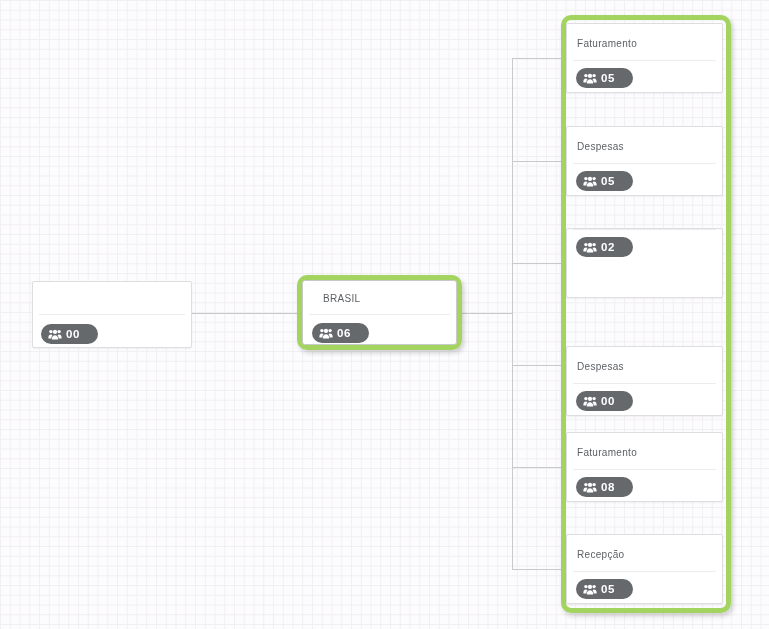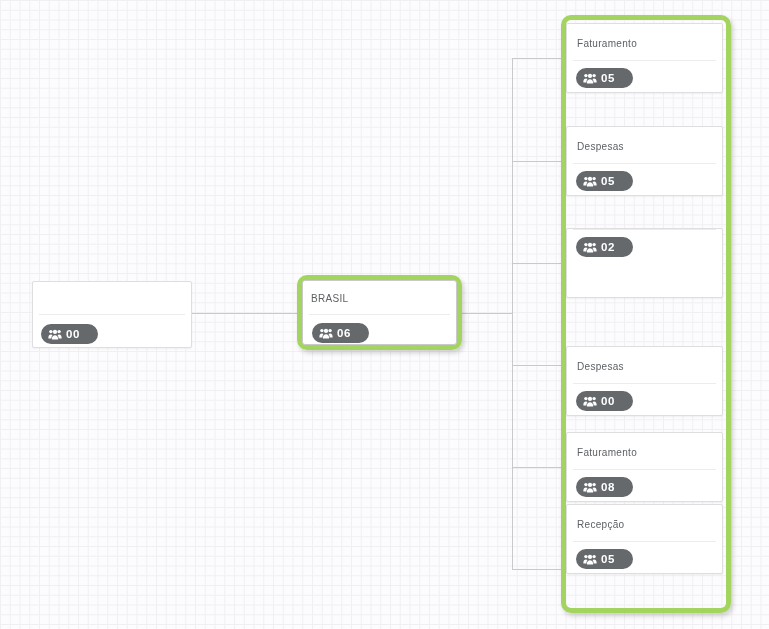--- a/index.html
+++ b/index.html
@@ -49,21 +49,21 @@
     position:relative;width:100%;height:100%;left:0;top:0;
     border:1px solid #c9c9c9;border-radius:3px;box-shadow:none;
   }
 
   
   .root-node{left:32px;top:281px;width:160px;height:67px;}
   .root-node .node-title{height:32px;padding-top:12px;}
   .root-node .badge{margin:9px 0 0 8px;}
 
   .brasil-frame{left:297px;top:275px;width:165px;height:75px;}
-  .brasil-frame .node-title{height:33px;padding:12px 10px 0 8px;}
+  .brasil-frame .node-title{height:33px;padding:12px 10px 0 20px;}
   .brasil-frame .badge{margin:8px 0 0 9px;text-align:center;}
 
   .children-frame{left:561px;top:15px;width:170px;height:598px;background:transparent;}
 
   .child-card{left:566px;width:157px;height:70px;}
 </style>
 </head>
 <body>
 
 <div class="canvas">
@@ -198,21 +198,21 @@
           <circle cx="11.1" cy="2.6" r="1.7"></circle>
           <path d="M0.4 8.2c0-1.7 1.1-2.8 2.5-2.8 0.6 0 1.2 0.2 1.6 0.6 -0.7 0.8 -1.1 1.9 -1.1 3v0.4H0.4z"></path>
           <path d="M13.6 8.2c0-1.7-1.1-2.8-2.5-2.8-0.6 0-1.2 0.2-1.6 0.6 0.7 0.8 1.1 1.9 1.1 3v0.4h3z"></path>
           <circle cx="7" cy="2.9" r="2.1"></circle>
           <path d="M3.9 9.6c0-2 1.4-3.4 3.1-3.4s3.1 1.4 3.1 3.4v1H3.9z"></path>
         </svg>
       </span>
       <span>08</span>
     </div>
   </div>
-      <div class="node-card child-card" style="top: 504px;">
+      <div class="node-card child-card" style="top: 534px;">
     <div class="node-title">Recepção</div>
     <div class="node-divider"></div>
     <div class="badge">
       <span>
         <svg width="14" height="11" viewBox="0 0 14 11" fill="#ffffff" xmlns="http://www.w3.org/2000/svg">
           <circle cx="2.9" cy="2.6" r="1.7"></circle>
           <circle cx="11.1" cy="2.6" r="1.7"></circle>
           <path d="M0.4 8.2c0-1.7 1.1-2.8 2.5-2.8 0.6 0 1.2 0.2 1.6 0.6 -0.7 0.8 -1.1 1.9 -1.1 3v0.4H0.4z"></path>
           <path d="M13.6 8.2c0-1.7-1.1-2.8-2.5-2.8-0.6 0-1.2 0.2-1.6 0.6 0.7 0.8 1.1 1.9 1.1 3v0.4h3z"></path>
           <circle cx="7" cy="2.9" r="2.1"></circle>

